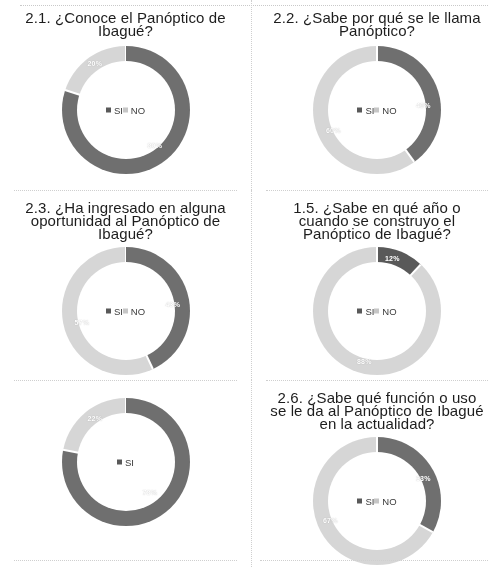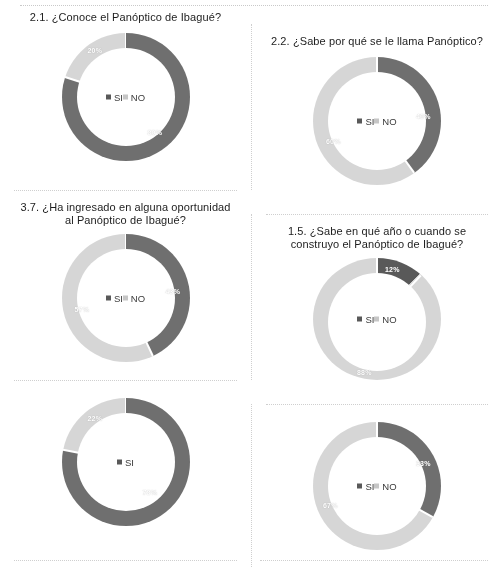--- a/index.html
+++ b/index.html
@@ -35,21 +35,20 @@
   .cell {
     position: relative;
     box-sizing: border-box;
     display: flex;
     flex-direction: column;
     align-items: center;
     padding-top: 11px;
   }
   .cell.col-right {
     border-left: 1px dotted #cfcfcf;
-    margin-top: 24px;
   }
   .cell.row-mid::before,
   .cell.row-bot::before {
     content: "";
     position: absolute;
     top: 0;
     left: 14px;
     right: 14px;
     border-top: 1px dotted #cfcfcf;
   }
@@ -64,21 +63,21 @@
   .cell.row-bot.col-right::after {
     content: "";
     position: absolute;
     bottom: 6px;
     left: 8px;
     right: 14px;
     border-top: 1px dotted #cfcfcf;
   }
 
   .chart-title {
-    font-size: 11px;
+    font-size: 15px;
     line-height: 13px;
     text-align: center;
     color: #1d1d1d;
     letter-spacing: 0.1px;
     width: 218px;
     font-weight: 500;
     margin: 0;
   }
 
   .donut-wrap {
@@ -196,21 +195,21 @@
         </span>
         <span class="item">
           <span class="swatch no"></span>
           <span>NO</span>
         </span>
       </div>
     </div>
   </div>
 
   <div class="cell row-mid col-left">
-    <p class="chart-title">3.7. ¿Ha ingresado en alguna oportunidad al Panóptico de Ibagué?</p>
+    <p class="chart-title">2.3. ¿Ha ingresado en alguna oportunidad al Panóptico de Ibagué?</p>
     <div class="donut-wrap sm">
       <div class="donut" style="background: conic-gradient(#6f6f6f 0deg 154.8deg, #d6d6d6 154.8deg 360deg);">
         <div class="sep" style="transform: rotate(154.8deg);"></div>
         <div class="sep" style="transform: rotate(0deg);"></div>
         <div class="hole"></div>
       </div>
       <div class="pct" style="left: 104px; top: 54px;">43%</div>
       <div class="pct" style="left: 13px; top: 72px;">57%</div>
       <div class="legend">
         <span class="item">
@@ -260,20 +259,21 @@
       <div class="legend">
         <span class="item">
           <span class="swatch si"></span>
           <span>SI</span>
         </span>
       </div>
     </div>
   </div>
 
   <div class="cell row-bot col-right">
+    <p class="chart-title">2.6. ¿Sabe qué función o uso se le da al Panóptico de Ibagué en la actualidad?</p>
     <div class="donut-wrap sm">
       <div class="donut" style="background: conic-gradient(#6f6f6f 0deg 118.8deg, #d6d6d6 118.8deg 360deg);">
         <div class="sep" style="transform: rotate(118.8deg);"></div>
         <div class="sep" style="transform: rotate(0deg);"></div>
         <div class="hole"></div>
       </div>
       <div class="pct" style="left: 103px; top: 38px;">33%</div>
       <div class="pct" style="left: 10px; top: 80px;">67%</div>
       <div class="legend">
         <span class="item">

